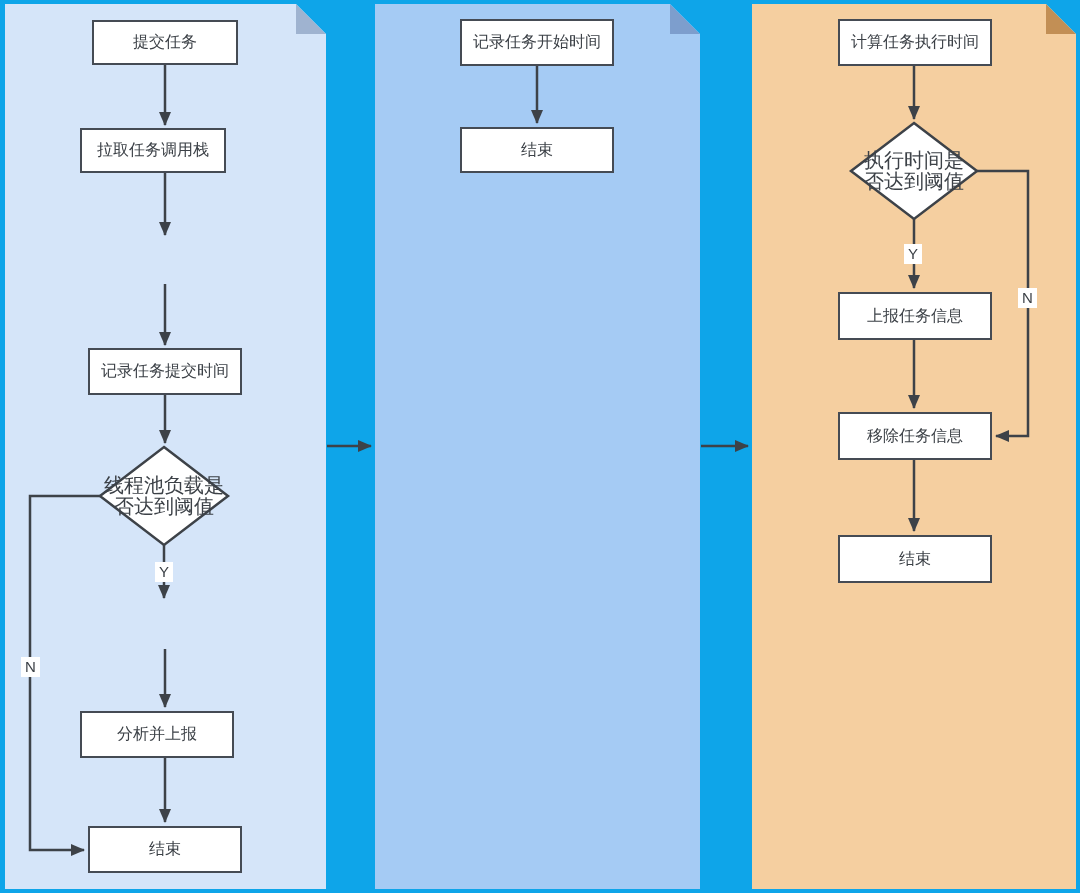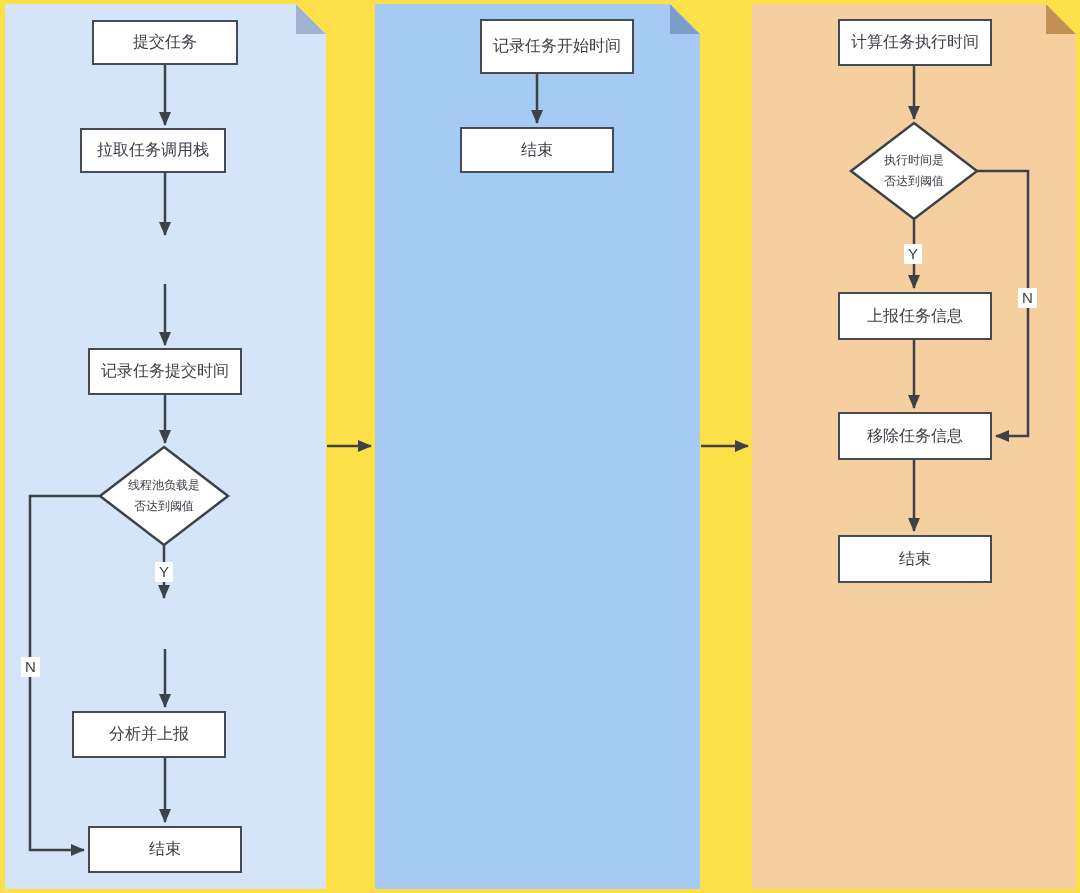--- a/index.html
+++ b/index.html
@@ -5,21 +5,21 @@
   html, body {
     margin: 0;
     padding: 0;
     background: #ffffff;
     font-family: "Liberation Sans", "DejaVu Sans", sans-serif;
   }
   .canvas {
     position: relative;
     width: 1080px;
     height: 893px;
-    background: #fde047;
+    background: #0ea5e9;
     overflow: hidden;
   }
   .panel {
     position: absolute;
     top: 4px;
     height: 885px;
     clip-path: polygon(0 0, calc(100% - 30px) 0, 100% 30px, 100% 100%, 0 100%);
   }
   .panel .fold {
     position: absolute;
@@ -61,21 +61,21 @@
     display: flex;
     align-items: center;
     justify-content: center;
     white-space: nowrap;
     text-align: center;
   }
   .dtext {
     position: absolute;
     width: 120px;
     color: #3c4147;
-    font-size: 12px;
+    font-size: 20px;
     line-height: 21px;
     text-align: center;
     white-space: nowrap;
   }
   .branch-label {
     position: absolute;
     background: #ffffff;
     color: #3c4147;
     font-size: 15px;
     line-height: 20px;
@@ -131,24 +131,24 @@
 
   <div class="node" style="left:92px; top:20px; width:146px; height:45px;">提交任务</div>
   <div class="node" style="left:80px; top:128px; width:146px; height:45px;">拉取任务调用栈</div>
   <div class="node" style="left:88px; top:348px; width:154px; height:47px;">记录任务提交时间</div>
   <div class="dtext" style="left:104px; top:475px;">
     <div>线程池负载是</div>
     <div>否达到阈值</div>
   </div>
   <div class="branch-label" style="left:155px; top:562px;">Y</div>
   <div class="branch-label" style="left:21px; top:657px;">N</div>
-  <div class="node" style="left:72px; top:711px; width:154px; height:47px;">分析并上报</div>
+  <div class="node" style="left:80px; top:711px; width:154px; height:47px;">分析并上报</div>
   <div class="node" style="left:88px; top:826px; width:154px; height:47px;">结束</div>
 
-  <div class="node" style="left:480px; top:19px; width:154px; height:55px;">记录任务开始时间</div>
+  <div class="node" style="left:460px; top:19px; width:154px; height:47px;">记录任务开始时间</div>
   <div class="node" style="left:460px; top:127px; width:154px; height:46px;">结束</div>
 
   <div class="node" style="left:838px; top:19px; width:154px; height:47px;">计算任务执行时间</div>
   <div class="dtext" style="left:854px; top:150px;">
     <div>执行时间是</div>
     <div>否达到阈值</div>
   </div>
   <div class="branch-label" style="left:904px; top:244px;">Y</div>
   <div class="branch-label" style="left:1018px; top:288px;">N</div>
   <div class="node" style="left:838px; top:412px; width:154px; height:48px;">移除任务信息</div>

